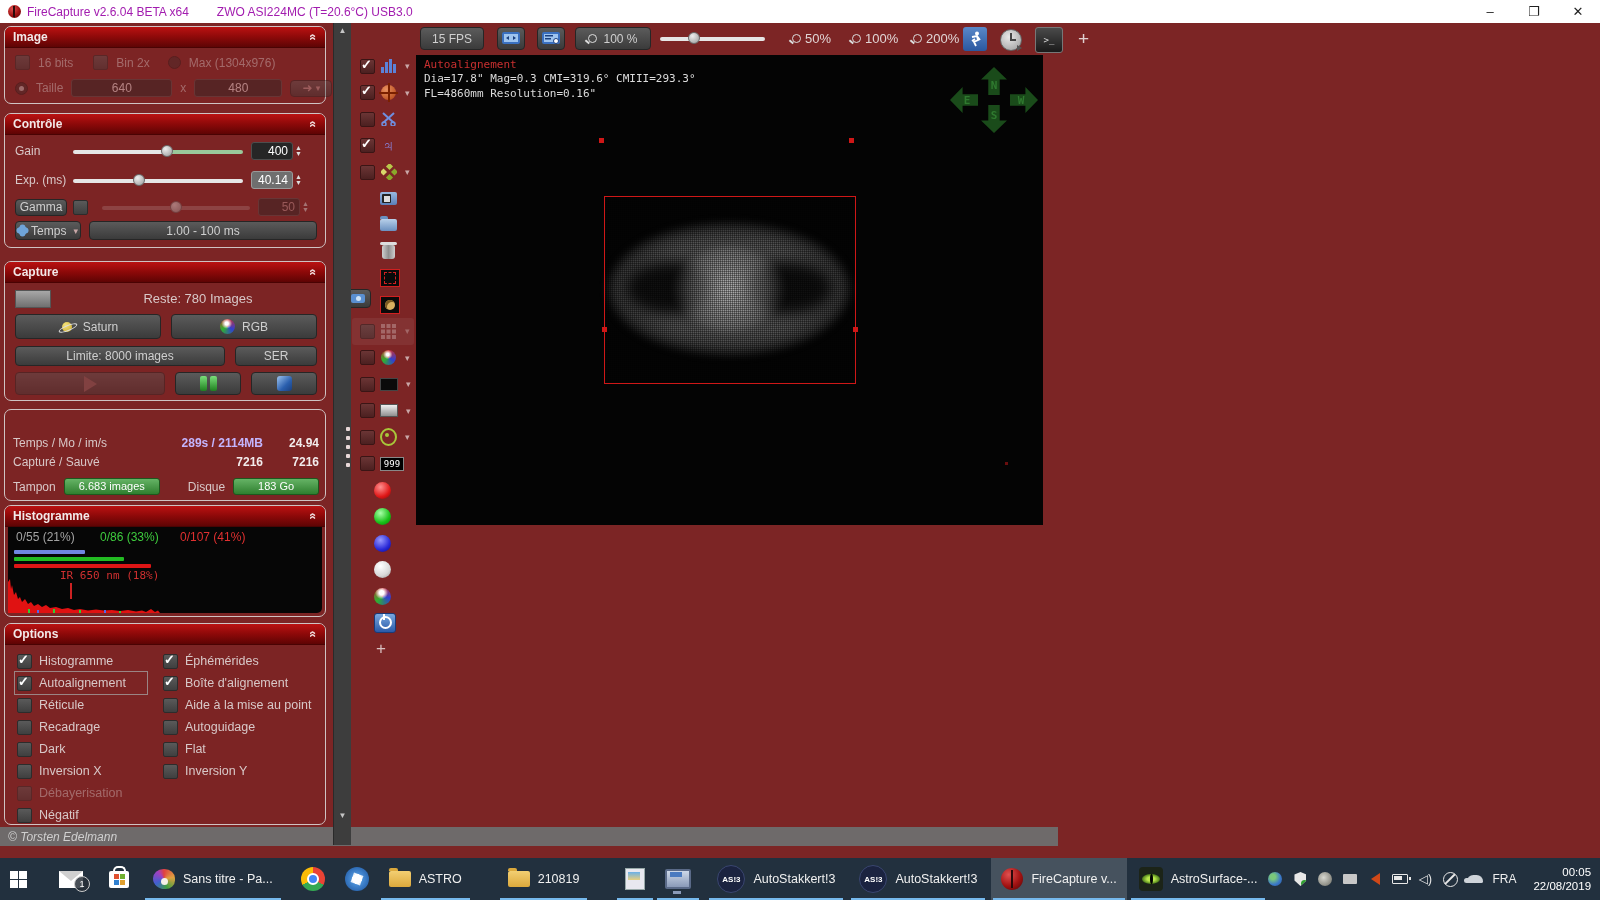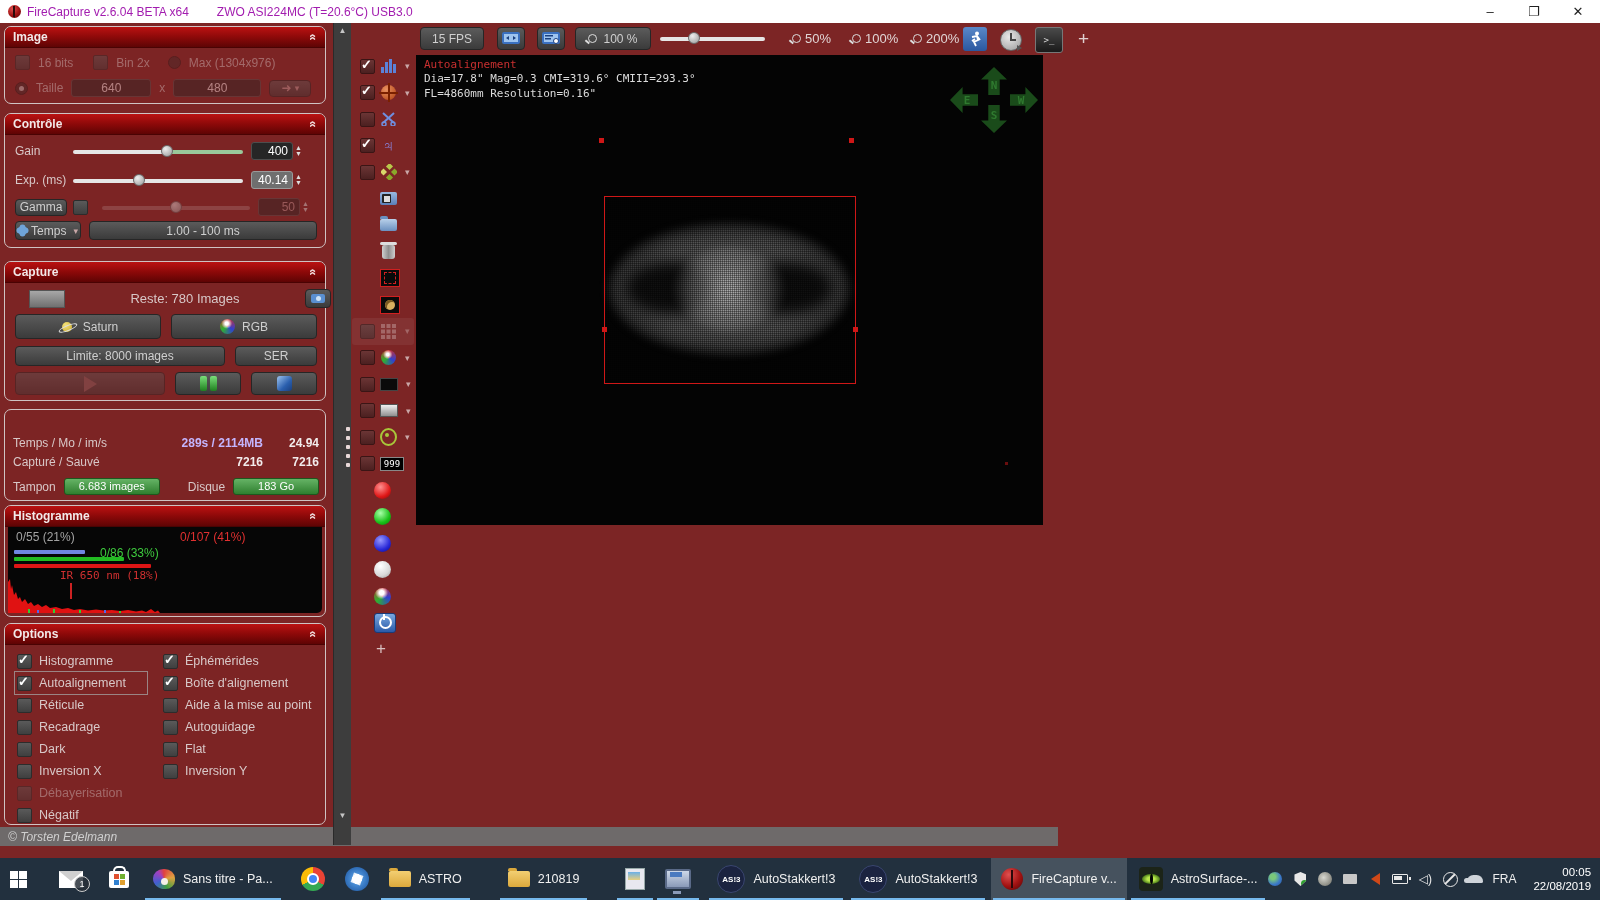--- a/index.html
+++ b/index.html
@@ -160,21 +160,21 @@
         <span class="cb gray"></span>
         <span class="lbl">16 bits</span>
         <span class="cb gray" style="margin-left:12px;"></span>
         <span class="lbl">Bin 2x</span>
         <span class="radio" style="margin-left:10px;"></span>
         <span class="lbl">Max (1304x976)</span>
       </div>
       <div class="dis" style="position:absolute;left:10px;top:52px;display:flex;gap:8px;align-items:center;">
         <span class="radio sel"></span>
         <span class="lbl">Taille</span>
-        <span class="valbox" style="width:80px;text-align:center;">640</span>
+        <span class="valbox" style="width:101px;text-align:center;">640</span>
         <span class="lbl">x</span>
         <span class="valbox" style="width:88px;text-align:center;">480</span>
         <span class="btn" style="width:42px;height:17px;">
             <span style="color:#caa;">➜</span>
             <span class="caret">▾</span>
           </span>
       </div>
     </div>
 
     <div class="panel" style="top:90px;height:135px;">
@@ -232,21 +232,21 @@
         </span>
         <span class="btn" style="flex:1;height:19px;">1.00 - 100 ms</span>
       </div>
     </div>
 
     <div class="panel" style="top:238px;height:140px;">
       <div class="panel-header">
         <span>Capture</span>
         <span class="chev">«</span>
       </div>
-      <div style="position:absolute;left:24px;top:27px;width:302px;display:flex;align-items:center;">
+      <div style="position:absolute;left:10px;top:27px;width:356px;display:flex;align-items:center;">
         <span style="width:34px;height:16px;background:linear-gradient(#a8a8a8,#707070);border:1px solid #555;"></span>
         <span class="lbl" style="flex:1;text-align:center;font-size:13px;">Reste: 780 Images</span>
         <span class="btn" style="width:26px;height:19px;">
           <span style="width:14px;height:9px;background:#5a8fd0;border-radius:2px;position:relative;display:inline-block;">
               <span style="position:absolute;left:4.5px;top:1.5px;width:5px;height:5px;border-radius:50%;background:#cfe3f5;"></span>
             </span>
         </span>
       </div>
       <div style="position:absolute;left:10px;top:52px;width:302px;display:flex;gap:10px;">
         <span class="btn" style="flex:1;height:25px;gap:7px;">
@@ -300,21 +300,21 @@
       </div>
     </div>
 
     <div class="panel" style="top:482px;height:112px;">
       <div class="panel-header">
         <span>Histogramme</span>
         <span class="chev">«</span>
       </div>
       <div class="hist-body">
         <span class="hist-lbl" style="left:8px;color:#a3a3a3;">0/55 (21%)</span>
-        <span class="hist-lbl" style="left:92px;color:#3ecb3e;margin-top:16px;">0/86 (33%)</span>
+        <span class="hist-lbl" style="left:92px;color:#3ecb3e;">0/86 (33%)</span>
         <span class="hist-lbl" style="left:172px;color:#e03030;">0/107 (41%)</span>
         <span class="hbar" style="left:6px;top:23px;width:71px;background:#6f86e0;"></span>
         <span class="hbar" style="left:6px;top:30px;width:110px;background:#22bb22;"></span>
         <span class="hbar" style="left:6px;top:37px;width:137px;background:#dd1515;"></span>
         <span style="position:absolute;left:52px;top:42px;color:#d03030;font-size:11px;font-family:'DejaVu Sans Mono',monospace;">IR 650 nm (18%)</span>
         <span style="position:absolute;left:62px;top:56px;width:2px;height:16px;background:#c22;"></span>
         <svg style="position:absolute;left:0;bottom:0;" width="316" height="34" viewBox="0 0 316 34">
           <path fill="#e01212" d="M0 34 L0 3 L2 0 L3 10 L4 6 L6 16 L8 13 L10 20 L12 18 L14 23 L17 20 L20 25 L23 23 L26 27 L30 25 L34 28 L38 26 L42 29 L48 28 L54 30 L60 29 L66 31 L72 30 L80 31.5 L88 30.5 L96 31.5 L104 31 L112 32 L120 31 L128 32.5 L134 31.5 L138 33 L143 30 L147 33 L150 31.5 L152 34 Z"></path>
           <rect x="20" y="30" width="2" height="4" fill="#33cc33"></rect>
             <rect x="29" y="31" width="2" height="3" fill="#5566ee"></rect>

